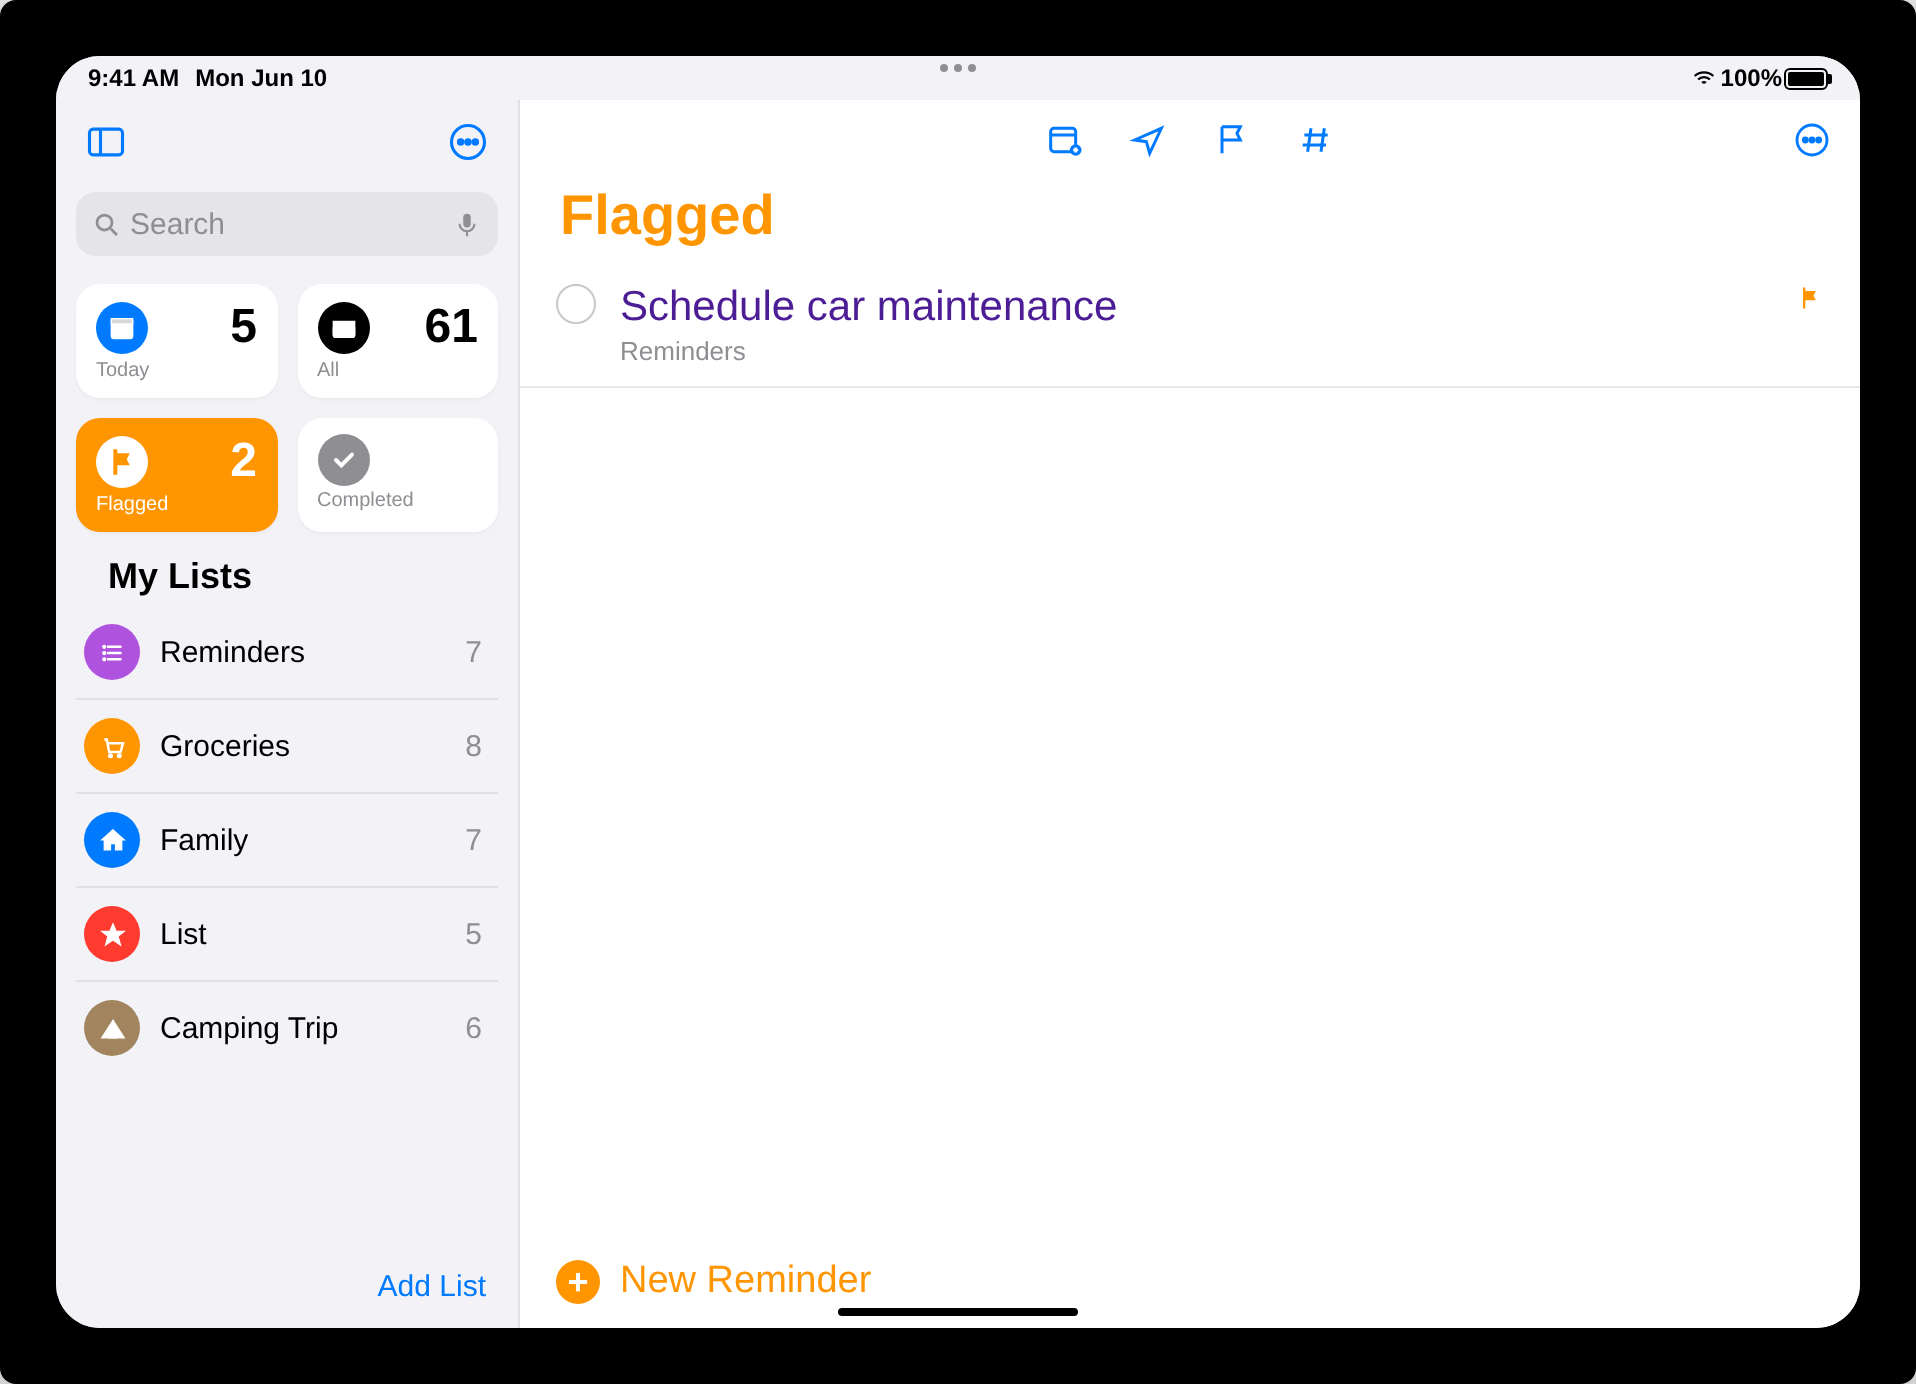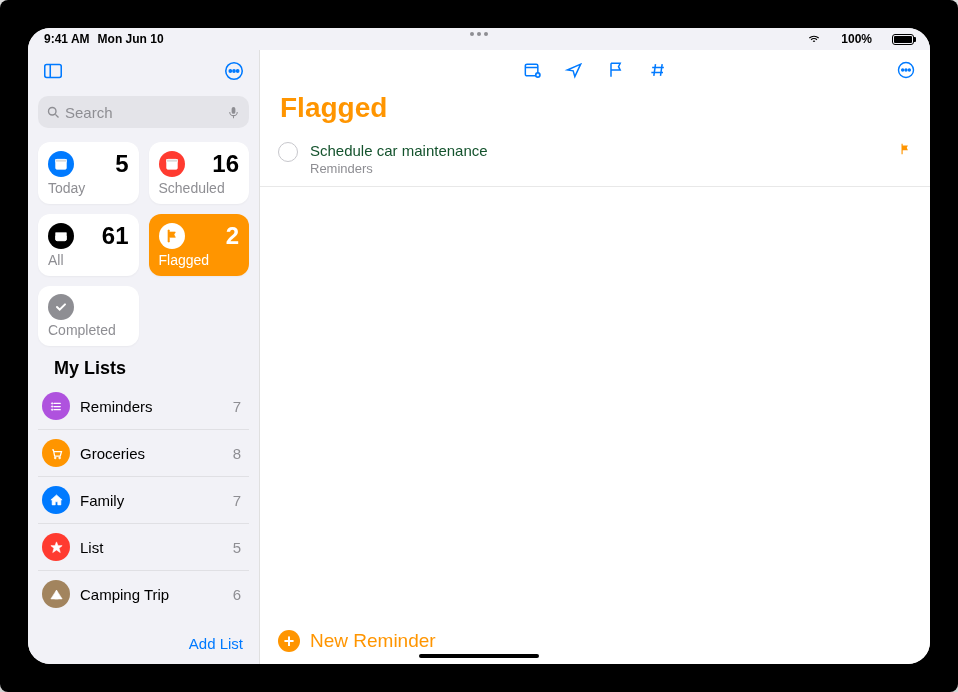--- a/index.html
+++ b/index.html
@@ -30,21 +30,21 @@
       height: 22px;
       display: flex;
       justify-content: space-between;
       align-items: center;
       padding: 0 16px;
       font-size: 12px;
       font-weight: 600;
       background: #f2f2f7;
     }
     .status-left { display: flex; gap: 8px; }
-    .status-right { display: flex; gap: 20px; align-items: center; }
+    .status-right { display: flex; gap: 1px; align-items: center; }
     .battery-icon { display: inline-block; width: 22px; height: 11px; border: 1px solid #000; border-radius: 3px; position: relative; }
     .battery-icon::after { content:''; position:absolute; right:-3px; top:2px; width:2px; height:5px; background:#000; border-radius:0 1px 1px 0;}
     .battery-fill { position:absolute; left:1px; top:1px; bottom:1px; right:1px; background:#000; border-radius:1px;}
     .wifi-icon svg { width: 14px; height: 14px; }
 
     
     .multitask-dots { position: absolute; top: 32px; left: 50%; transform: translateX(-50%); display: flex; gap: 3px; z-index: 5; }
     .multitask-dots span { width: 4px; height: 4px; background: #8e8e93; border-radius: 50%;}
 
     
@@ -100,21 +100,21 @@
       background: #ff9500;
     }
     .smart-card-top { display: flex; justify-content: space-between; align-items: center; }
     .smart-card-icon {
       width: 26px; height: 26px; border-radius: 50%;
       display: flex; align-items: center; justify-content: center;
       color: #fff;
     }
     .smart-card-icon svg { width: 16px; height: 16px; fill: currentColor; stroke: currentColor; }
     .smart-card-count { font-size: 24px; font-weight: 700; }
-    .smart-card-label { font-size: 14px; color: #8e8e93; }
+    .smart-card-label { font-size: 10px; color: #8e8e93; }
     .smart-card.selected .smart-card-count,
     .smart-card.selected .smart-card-label { color: #fff; }
     .smart-card.selected .smart-card-icon { background: #fff !important; color: #ff9500; }
 
     .section-header { font-size: 18px; font-weight: 700; padding: 2px 26px 4px; }
 
     .list-items { list-style: none; padding: 0 10px; }
     .list-item {
       display: flex;
       align-items: center;
@@ -176,21 +176,21 @@
       cursor: pointer;
     }
     .reminder-circle {
       width: 20px; height: 20px; border-radius: 50%;
       border: 1.5px solid #c7c7cc;
       flex-shrink: 0;
       margin-top: 0px;
       margin-right: 12px;
     }
     .reminder-body { flex: 1; }
-    .reminder-title { font-size: 15px; color: #14532d; }
+    .reminder-title { font-size: 21px; color: #4c1d95; }
     .reminder-sub { font-size: 13px; color: #8e8e93; margin-top: 2px;}
     .reminder-flag { color: #ff9500; }
     .reminder-flag svg { width: 14px; height: 14px; fill: #ff9500; }
 
     .main-footer {
       display: flex;
       align-items: center;
       padding: 12px 18px;
       gap: 10px;
     }
@@ -279,32 +279,20 @@
                     <rect x="4" y="5" width="16" height="15" rx="2" fill="currentColor"></rect>
                     <rect x="4" y="5" width="16" height="4" fill="rgba(0,0,0,0.15)"></rect>
                   </svg>
                 </div>
       <div class="smart-card-count">5</div>
     </div>
     <div class="smart-card-label">Today</div>
   </div>
             <div class="smart-card">
     <div class="smart-card-top">
-      <div class="smart-card-icon" style="background:#ff3b30">
-                  <svg viewBox="0 0 24 24">
-                    <rect x="4" y="5" width="16" height="15" rx="2" fill="currentColor"></rect>
-                    <rect x="4" y="5" width="16" height="4" fill="rgba(0,0,0,0.15)"></rect>
-                  </svg>
-                </div>
-      <div class="smart-card-count">16</div>
-    </div>
-    <div class="smart-card-label">Scheduled</div>
-  </div>
-            <div class="smart-card">
-    <div class="smart-card-top">
       <div class="smart-card-icon" style="background:#000000">
                   <svg viewBox="0 0 24 24">
                     <path fill="currentColor" d="M4 7h16v10a2 2 0 0 1-2 2H6a2 2 0 0 1-2-2Z"></path>
                     <path fill="rgba(255,255,255,0.5)" d="M4 12h5l1 2h4l1-2h5v5a2 2 0 0 1-2 2H6a2 2 0 0 1-2-2Z"></path>
                   </svg>
                 </div>
       <div class="smart-card-count">61</div>
     </div>
     <div class="smart-card-label">All</div>
   </div>

